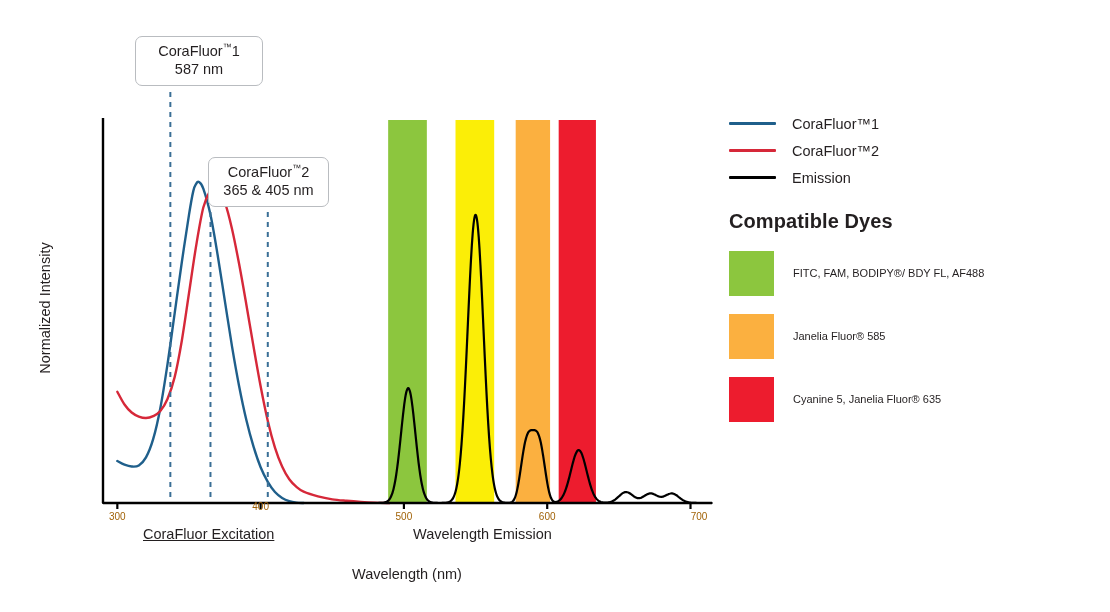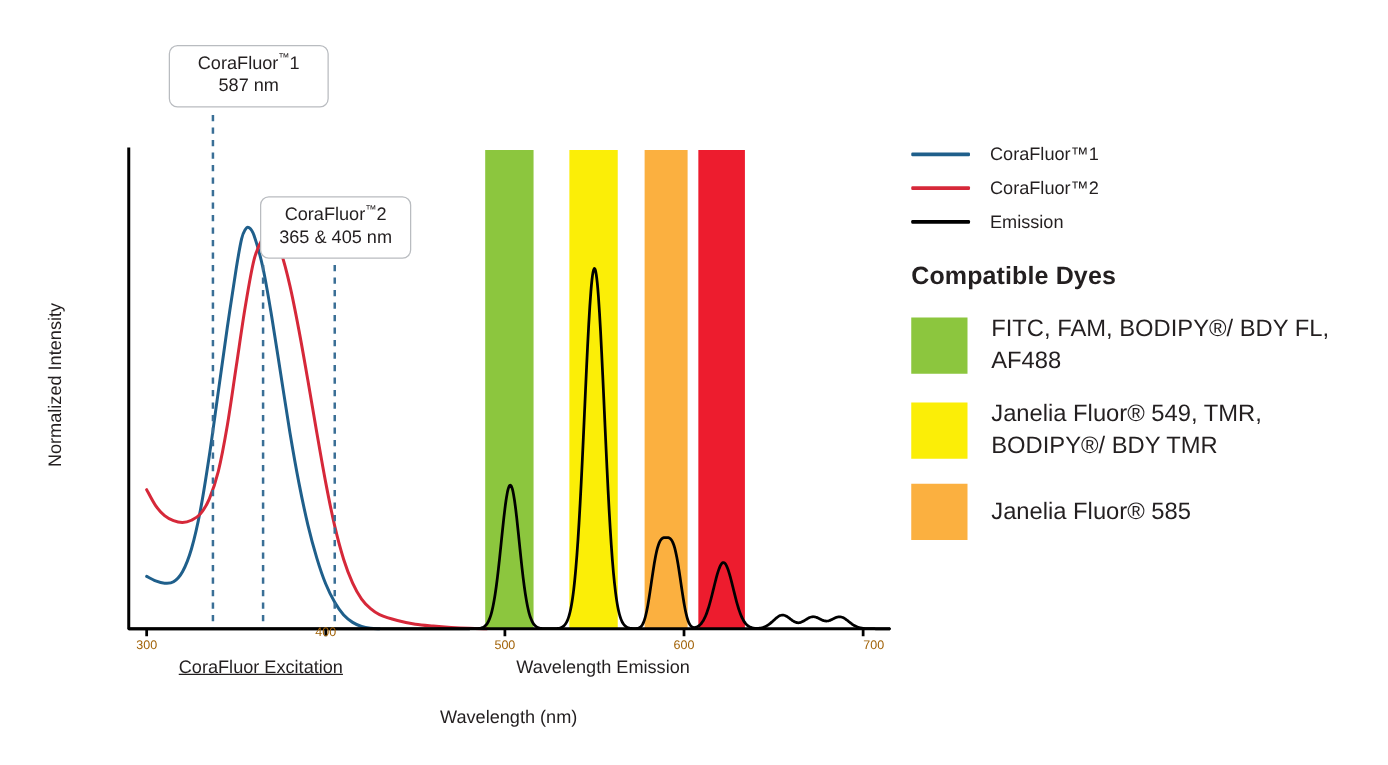--- a/index.html
+++ b/index.html
@@ -64,21 +64,21 @@
   #dyes-heading{
     margin-top:19px;
     font-size:20px;
     font-weight:bold;
     color:#231f20;
     letter-spacing:.1px;
   }
 
   .dye-row{display:flex;align-items:center;margin-top:18px;}
   .dye-swatch{width:45px;height:45px;flex:0 0 auto;}
-  .dye-text{margin-left:19px;font-size:19px;line-height:1.32;color:#231f20;}
+  .dye-text{margin-left:19px;font-size:11px;line-height:1.32;color:#231f20;}
 </style>
 </head>
 <body>
 
 <svg id="figure" viewBox="0 0 1110 612">
   <g id="bands-group">
       <rect x="388.1552941176471" y="120" width="38.689411764705824" height="383" fill="#8CC63E"></rect>
       <rect x="455.5035294117647" y="120" width="38.68941176470588" height="383" fill="#FBEE07"></rect>
       <rect x="515.6870588235295" y="120" width="34.39058823529399" height="383" fill="#FBB040"></rect>
       <rect x="558.6752941176471" y="120" width="37.25647058823529" height="383" fill="#ED1C2E"></rect>
@@ -142,21 +142,21 @@
         <span class="line-text">Emission</span>
       </div>
     </div>
   <div id="dyes-heading">Compatible Dyes</div>
   <div id="dye-list">
       <div class="dye-row">
         <span class="dye-swatch" style="background: rgb(140, 198, 62);"></span>
         <span class="dye-text">FITC, FAM, BODIPY®/ BDY FL, AF488</span>
       </div>
       <div class="dye-row">
-        <span class="dye-swatch" style="background: rgb(251, 238, 7);"></span>
-        <span class="dye-text">Janelia Fluor® 549, TMR,<br>BODIPY®/ BDY TMR</span>
+        <span class="dye-swatch" style="background: rgb(251, 176, 64);"></span>
+        <span class="dye-text">Janelia Fluor® 585</span>
       </div>
       <div class="dye-row">
-        <span class="dye-swatch" style="background: rgb(251, 176, 64);"></span>
-        <span class="dye-text">Janelia Fluor® 585</span>
+        <span class="dye-swatch" style="background: rgb(237, 28, 46);"></span>
+        <span class="dye-text">Cyanine 5, Janelia Fluor® 635</span>
       </div>
     </div>
 </div>
 
 </body></html>

